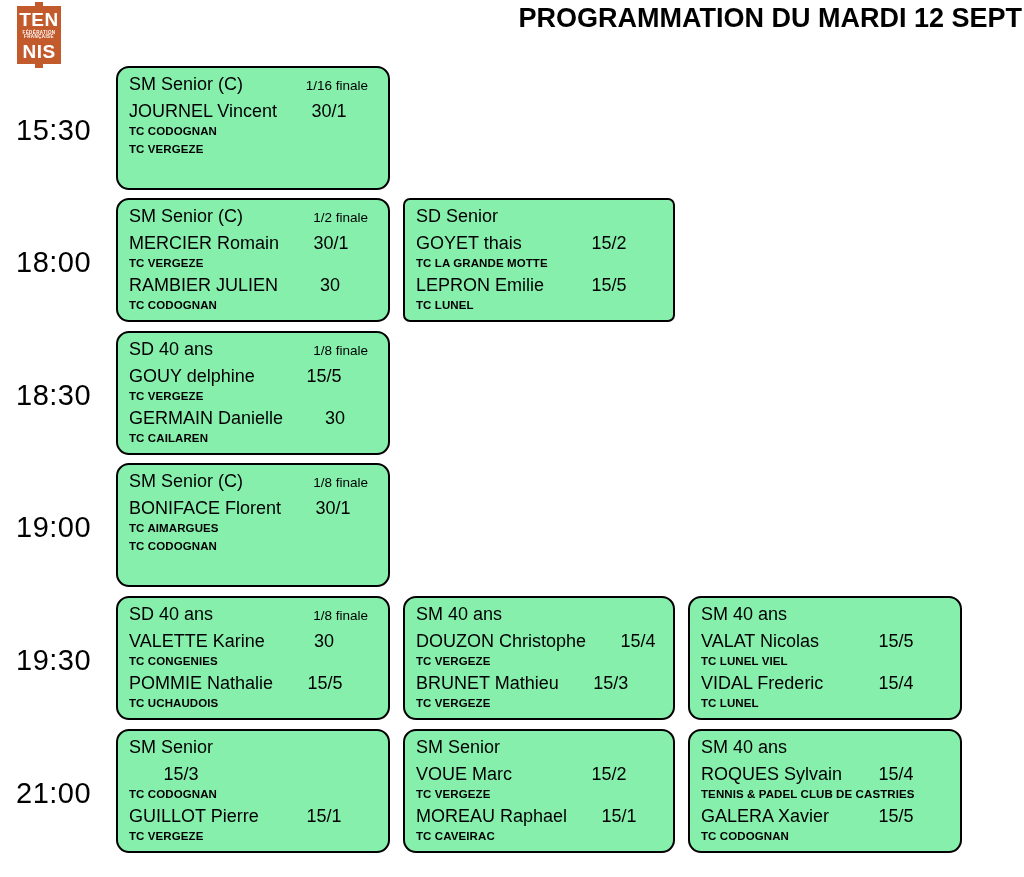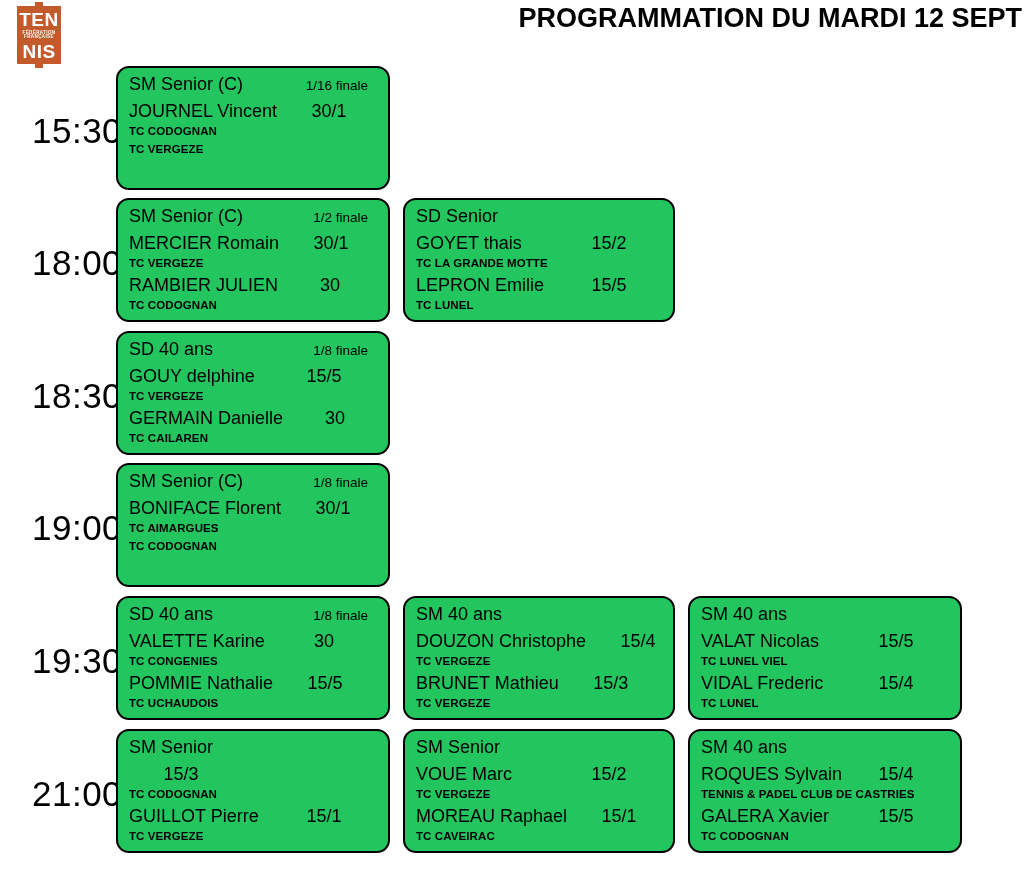--- a/index.html
+++ b/index.html
@@ -75,34 +75,34 @@
 
   
   .schedule-row {
     position: absolute;
     left: 0;
     width: 1024px;
     height: 124px;
   }
   .time-label {
     position: absolute;
-    left: 32px;
+    left: 16px;
     top: 50%;
     transform: translateY(-42%);
-    font-size: 35px;
+    font-size: 29px;
     letter-spacing: 0.5px;
   }
 
   
   .match-card {
     position: absolute;
     top: 0;
     height: 124px;
     box-sizing: border-box;
-    background: #22c55e;
+    background: #86efac;
     border: 2.5px solid #000;
     border-radius: 13px;
     padding: 5px 12px 6px 11px;
     overflow: hidden;
   }
   .card-header {
     display: flex;
     justify-content: space-between;
     align-items: baseline;
     margin-top: 1px;
@@ -183,21 +183,21 @@
             <div class="player-club">TC VERGEZE</div>
           </div>
           <div class="player-block">
             <div class="player-main">
               <span class="player-name">RAMBIER JULIEN</span>
               <span class="player-rank">30</span>
             </div>
             <div class="player-club">TC CODOGNAN</div>
           </div>
         </div>
-        <div class="match-card" style="left: 403px; width: 272px;">
+        <div class="match-card" style="left: 403px; width: 272px; border-radius: 7px;">
           <div class="card-header">
             <span class="category-label">SD Senior</span>
           </div>
           <div class="player-block">
             <div class="player-main">
               <span class="player-name">GOYET thais</span>
               <span class="player-rank">15/2</span>
             </div>
             <div class="player-club">TC LA GRANDE MOTTE</div>
           </div>

